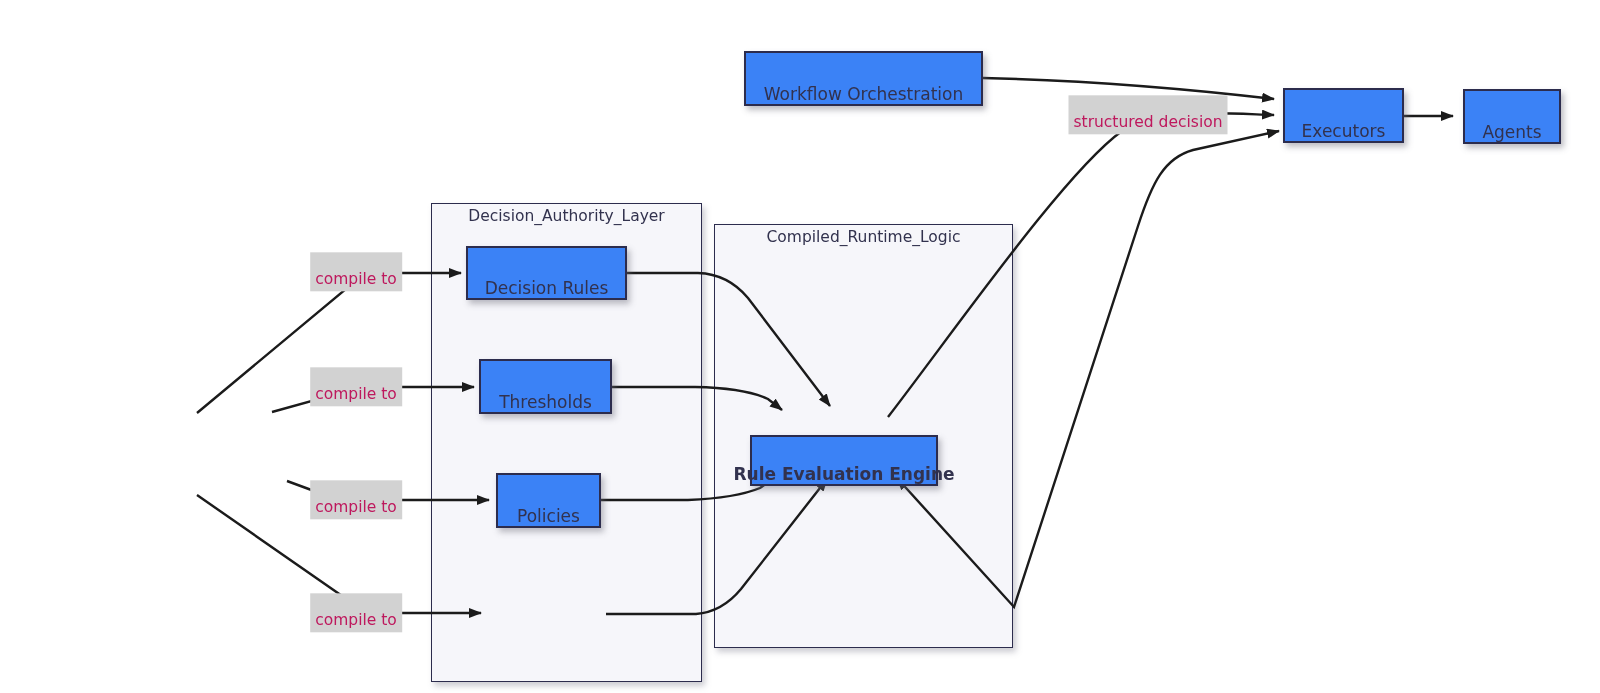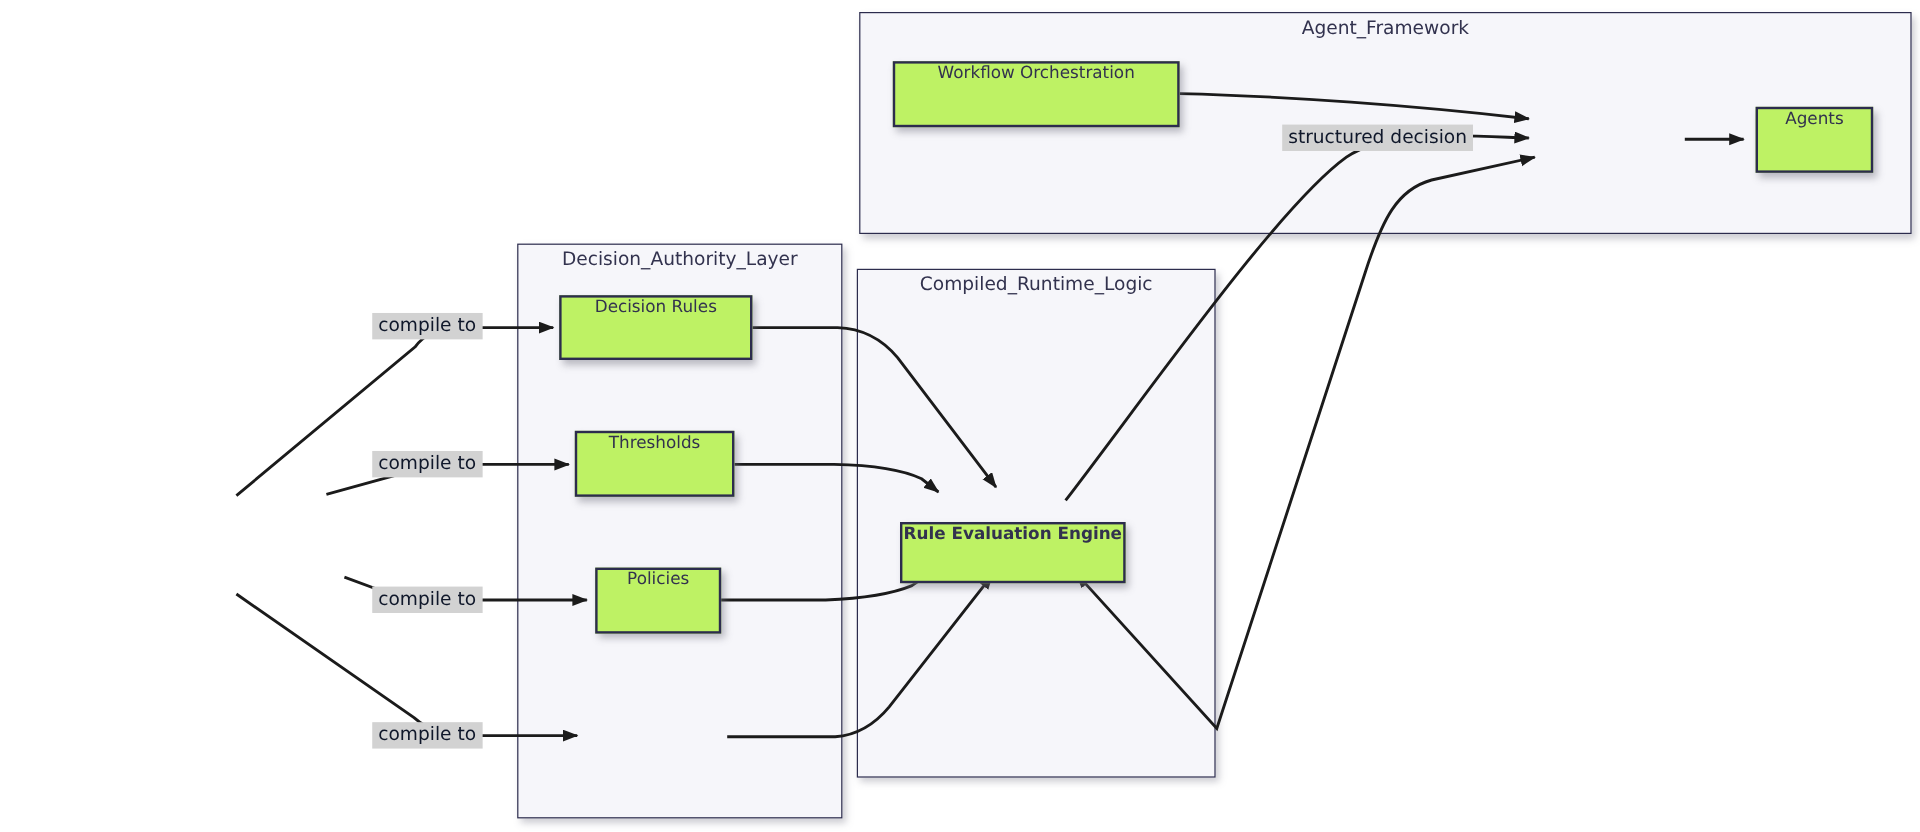--- a/index.html
+++ b/index.html
@@ -44,52 +44,49 @@
   }
   #edges-layer path.edge {
     fill: none;
     stroke: #1b1b1b;
     stroke-width: 2.4px;
   }
   .edge-label {
     position: absolute;
     transform: translate(-50%, -50%);
     background: #d2d2d2;
-    color: #0f172a;
+    color: #be185d;
     font-size: 15.5px;
     line-height: 1.25;
-    padding: 1px 5px 2px 5px;
+    padding: 18px 5px 2px 5px;
     white-space: nowrap;
     z-index: 3;
   }
   .node {
     position: absolute;
-    background: #bef264;
+    background: #3b82f6;
     border: 2.5px solid #2c2c4d;
     box-sizing: border-box;
     box-shadow: 3px 4px 6px rgba(110,110,125,0.45);
     display: flex;
     flex-direction: column;
     align-items: center;
-    justify-content: flex-start;
+    justify-content: flex-end;
     text-align: center;
-    font-size: 14px;
+    font-size: 17px;
     color: #32324e;
     z-index: 4;
     white-space: nowrap;
   }
 </style>
 </head>
 <body>
 
 <div id="canvas">
 
-  <div class="subgraph" style="left:716px; top:10px; width:877px; height:185px;">
-    <span class="subgraph-title">Agent_Framework</span>
-  </div>
 
   <div class="subgraph" style="left:431px; top:203px; width:271px; height:479px;">
     <span class="subgraph-title">Decision_Authority_Layer</span>
   </div>
 
   <div class="subgraph" style="left:714px; top:224px; width:299px; height:424px;">
     <span class="subgraph-title">Compiled_Runtime_Logic</span>
   </div>
 
   <svg id="edges-layer" viewBox="0 0 1600 693" xmlns="http://www.w3.org/2000/svg">
@@ -136,18 +133,21 @@
 
 
   <div class="node" style="left:750px; top:435px; width:188px; height:51px;font-weight:bold;">
     <span>Rule Evaluation Engine</span>
   </div>
 
   <div class="node" style="left:744px; top:51px; width:239px; height:55px;">
     <span>Workflow Orchestration</span>
   </div>
 
+  <div class="node" style="left:1283px; top:88px; width:121px; height:55px;">
+    <span>Executors</span>
+  </div>
 
   <div class="node" style="left:1463px; top:89px; width:98px; height:55px;">
     <span>Agents</span>
   </div>
 
 </div>
 
 </body></html>

